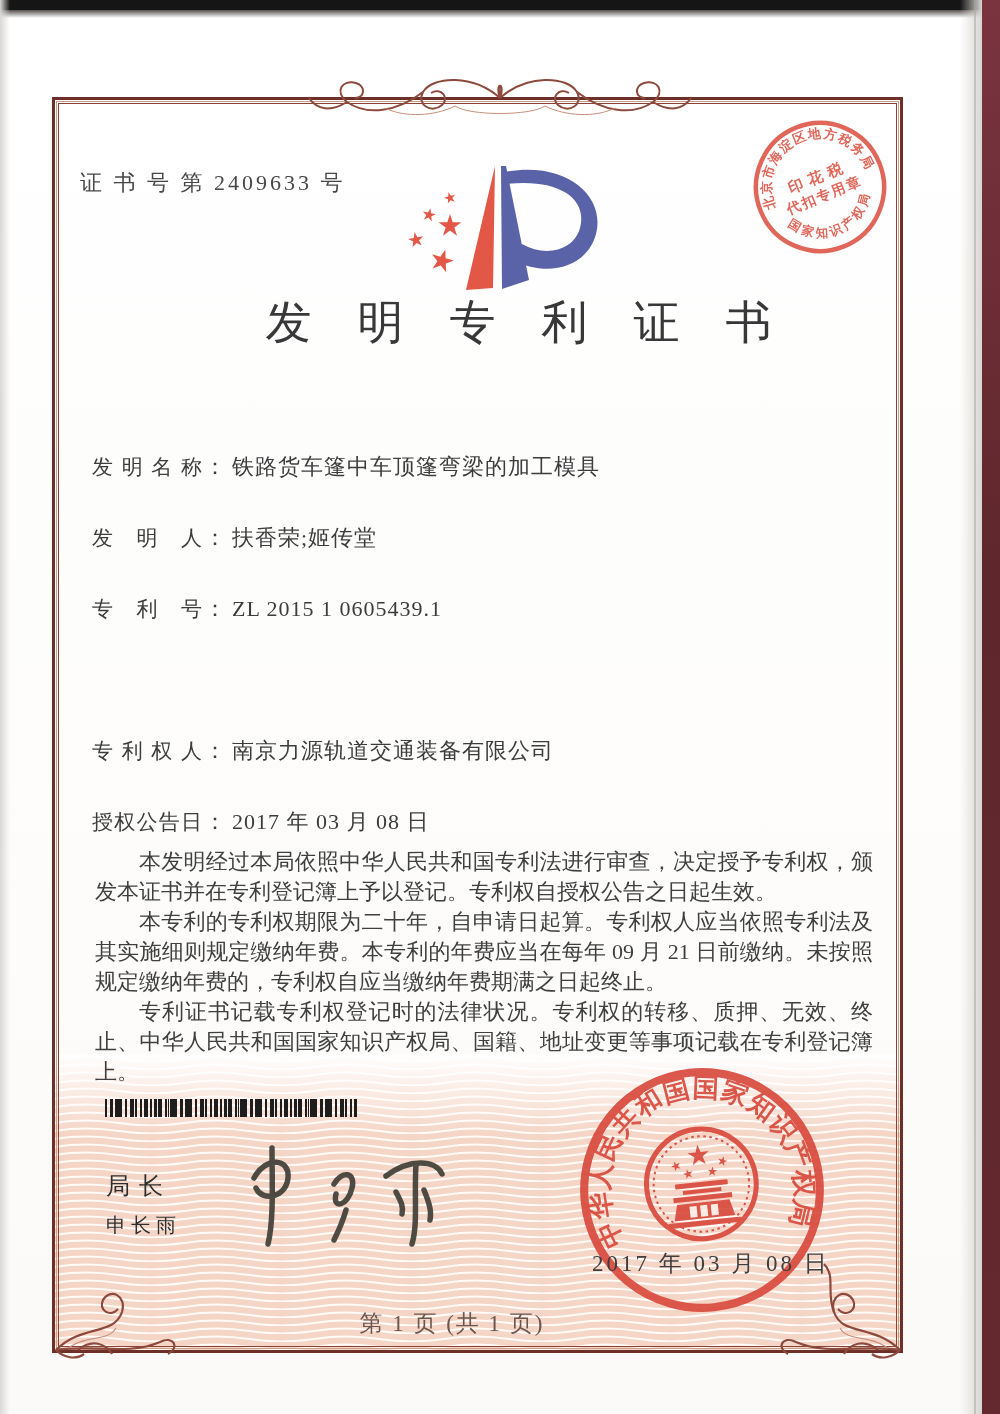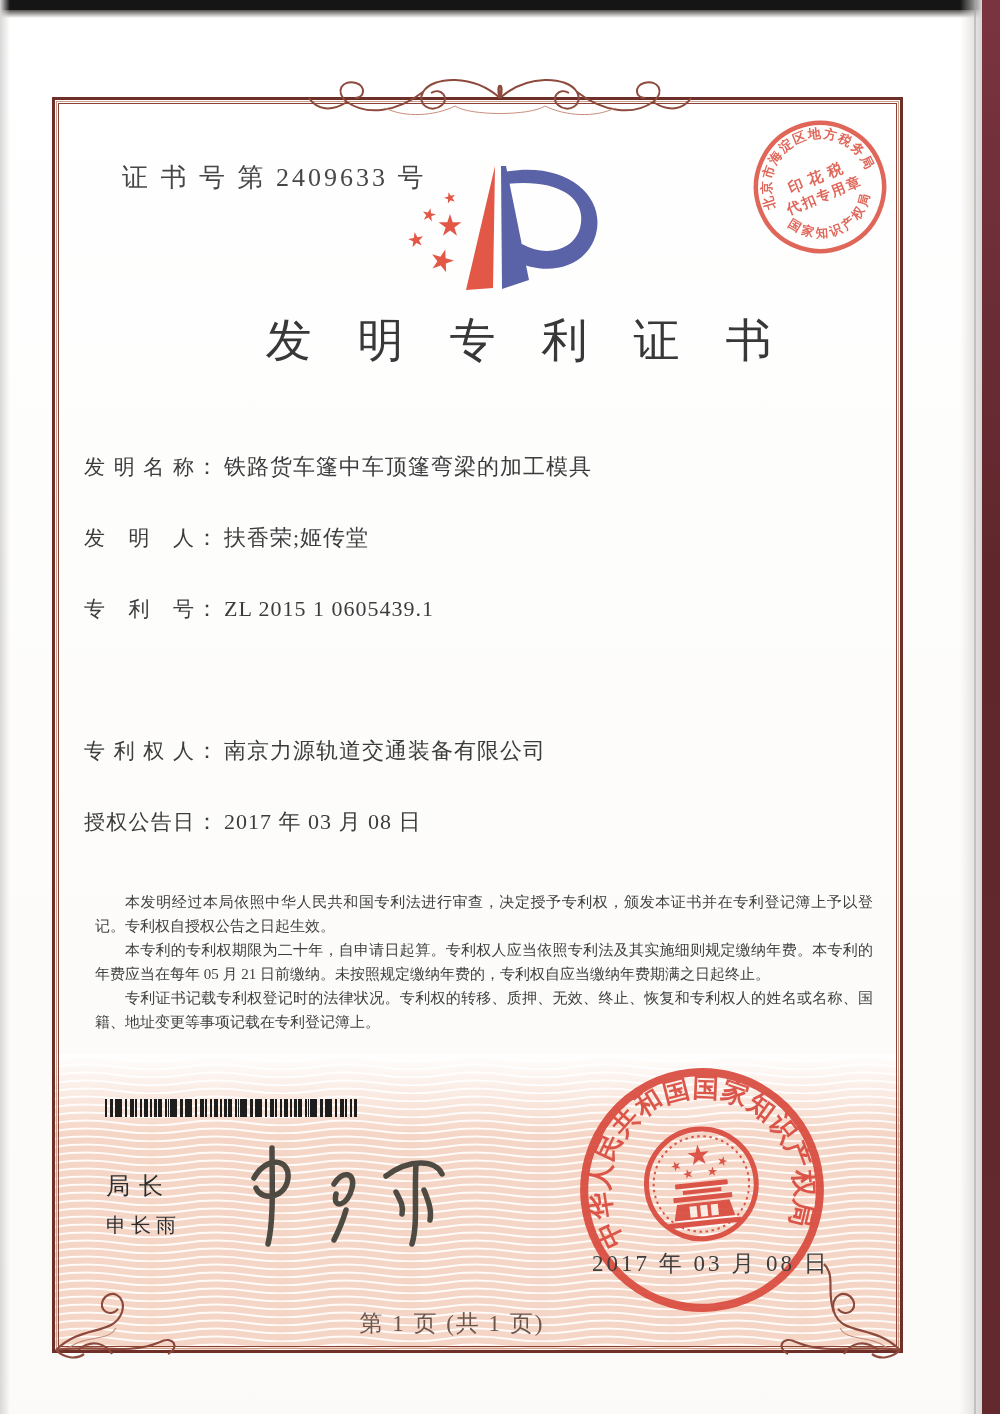--- a/index.html
+++ b/index.html
@@ -15,32 +15,32 @@
   
   .waveband{position:absolute;left:54px;top:1054px;width:848px;height:297px;}
   .wavefade{position:absolute;left:54px;top:1054px;width:848px;height:80px;
             background:linear-gradient(#ffffff,rgba(255,255,255,0));}
   
   .frame-outer{position:absolute;left:52px;top:97px;width:845px;height:1250px;border:3px solid #6e2f28;}
   .frame-mid{position:absolute;inset:1px;border:1px solid #caa08a;}
   .frame-inner{position:absolute;inset:3px;border:1px solid #8a4136;}
   .ornament{position:absolute;pointer-events:none;}
   
-  .cert-no{position:absolute;left:80px;top:160px;font-size:26px;letter-spacing:3px;color:#474747;margin-left:42px;}
+  .cert-no{position:absolute;left:80px;top:168px;font-size:22px;letter-spacing:3px;color:#474747;}
   .logo{position:absolute;left:398px;top:158px;}
-  .title{position:absolute;left:52px;top:310px;width:933px;text-align:center;
+  .title{position:absolute;left:52px;top:292px;width:933px;text-align:center;
          font-size:46px;letter-spacing:46px;text-indent:46px;color:#383838;font-weight:500;}
   
-  .field{position:absolute;left:84px;font-size:22px;white-space:nowrap;}
+  .field{position:absolute;left:92px;font-size:22px;white-space:nowrap;}
   .f-label{display:inline-block;width:110px;font-size:21px;text-align:justify;text-align-last:justify;vertical-align:baseline;}
   .f-colon{margin:0 6px 0 2px;}
   .f-value{letter-spacing:1px;}
   .fr1{top:452px;}.fr2{top:523px;}.fr3{top:594px;}.fr4{top:665px;}.fr5{top:736px;}.fr6{top:807px;}
   
-  .paras{position:absolute;left:95px;top:890px;width:778px;font-size:15px;line-height:24px;text-align:justify;color:#3f3f3f;}
+  .paras{position:absolute;left:95px;top:847px;width:778px;font-size:22px;line-height:30px;text-align:justify;color:#3f3f3f;}
   .paras p{margin:0;text-indent:2em;}
   
   .barcode{position:absolute;left:105px;top:1099px;width:252px;height:18px;
     background-image:
       repeating-linear-gradient(90deg,#1d1d1d 0 2px,rgba(0,0,0,0) 2px 5px),
       repeating-linear-gradient(90deg,#1d1d1d 0 1px,rgba(0,0,0,0) 1px 7px),
       repeating-linear-gradient(90deg,rgba(0,0,0,0) 0 11px,#1d1d1d 11px 14px);}
   
   .officer-title{position:absolute;left:106px;top:1170px;font-size:24px;letter-spacing:9px;color:#2e2e2e;
                  font-family:"Liberation Sans","DejaVu Sans",sans-serif;}
@@ -177,22 +177,22 @@
   </div>
   <div class="field fr5">
     <span class="f-label">专利权人</span><span class="f-colon">：</span><span class="f-value">南京力源轨道交通装备有限公司</span>
   </div>
   <div class="field fr6">
     <span class="f-label">授权公告日</span><span class="f-colon">：</span><span class="f-value">2017 年 03 月 08 日</span>
   </div>
 
   <div class="paras">
     <p>本发明经过本局依照中华人民共和国专利法进行审查，决定授予专利权，颁发本证书并在专利登记簿上予以登记。专利权自授权公告之日起生效。</p>
-    <p>本专利的专利权期限为二十年，自申请日起算。专利权人应当依照专利法及其实施细则规定缴纳年费。本专利的年费应当在每年 05 月 21 日前缴纳。未按照规定缴纳年费的，专利权自应当缴纳年费期满之日起终止。</p>
-    <p>专利证书记载专利权登记时的法律状况。专利权的转移、质押、无效、终止、恢复和专利权人的姓名或名称、国籍、地址变更等事项记载在专利登记簿上。</p>
+    <p>本专利的专利权期限为二十年，自申请日起算。专利权人应当依照专利法及其实施细则规定缴纳年费。本专利的年费应当在每年 09 月 21 日前缴纳。未按照规定缴纳年费的，专利权自应当缴纳年费期满之日起终止。</p>
+    <p>专利证书记载专利权登记时的法律状况。专利权的转移、质押、无效、终止、中华人民共和国国家知识产权局、国籍、地址变更等事项记载在专利登记簿上。</p>
   </div>
 
   <div class="barcode"></div>
 
   <div class="officer-title">局长</div>
   <div class="officer-name">申长雨</div>
   <svg class="signature" width="210" height="112" viewBox="0 0 210 112">
     <g fill="none" stroke="#3d3b33" stroke-width="5.5" stroke-linecap="round" opacity="0.9">
       <path d="M16,38 C28,16 52,18 50,38 C48,58 24,62 18,48"></path>
       <path d="M34,8 C34,40 36,80 30,104"></path>

